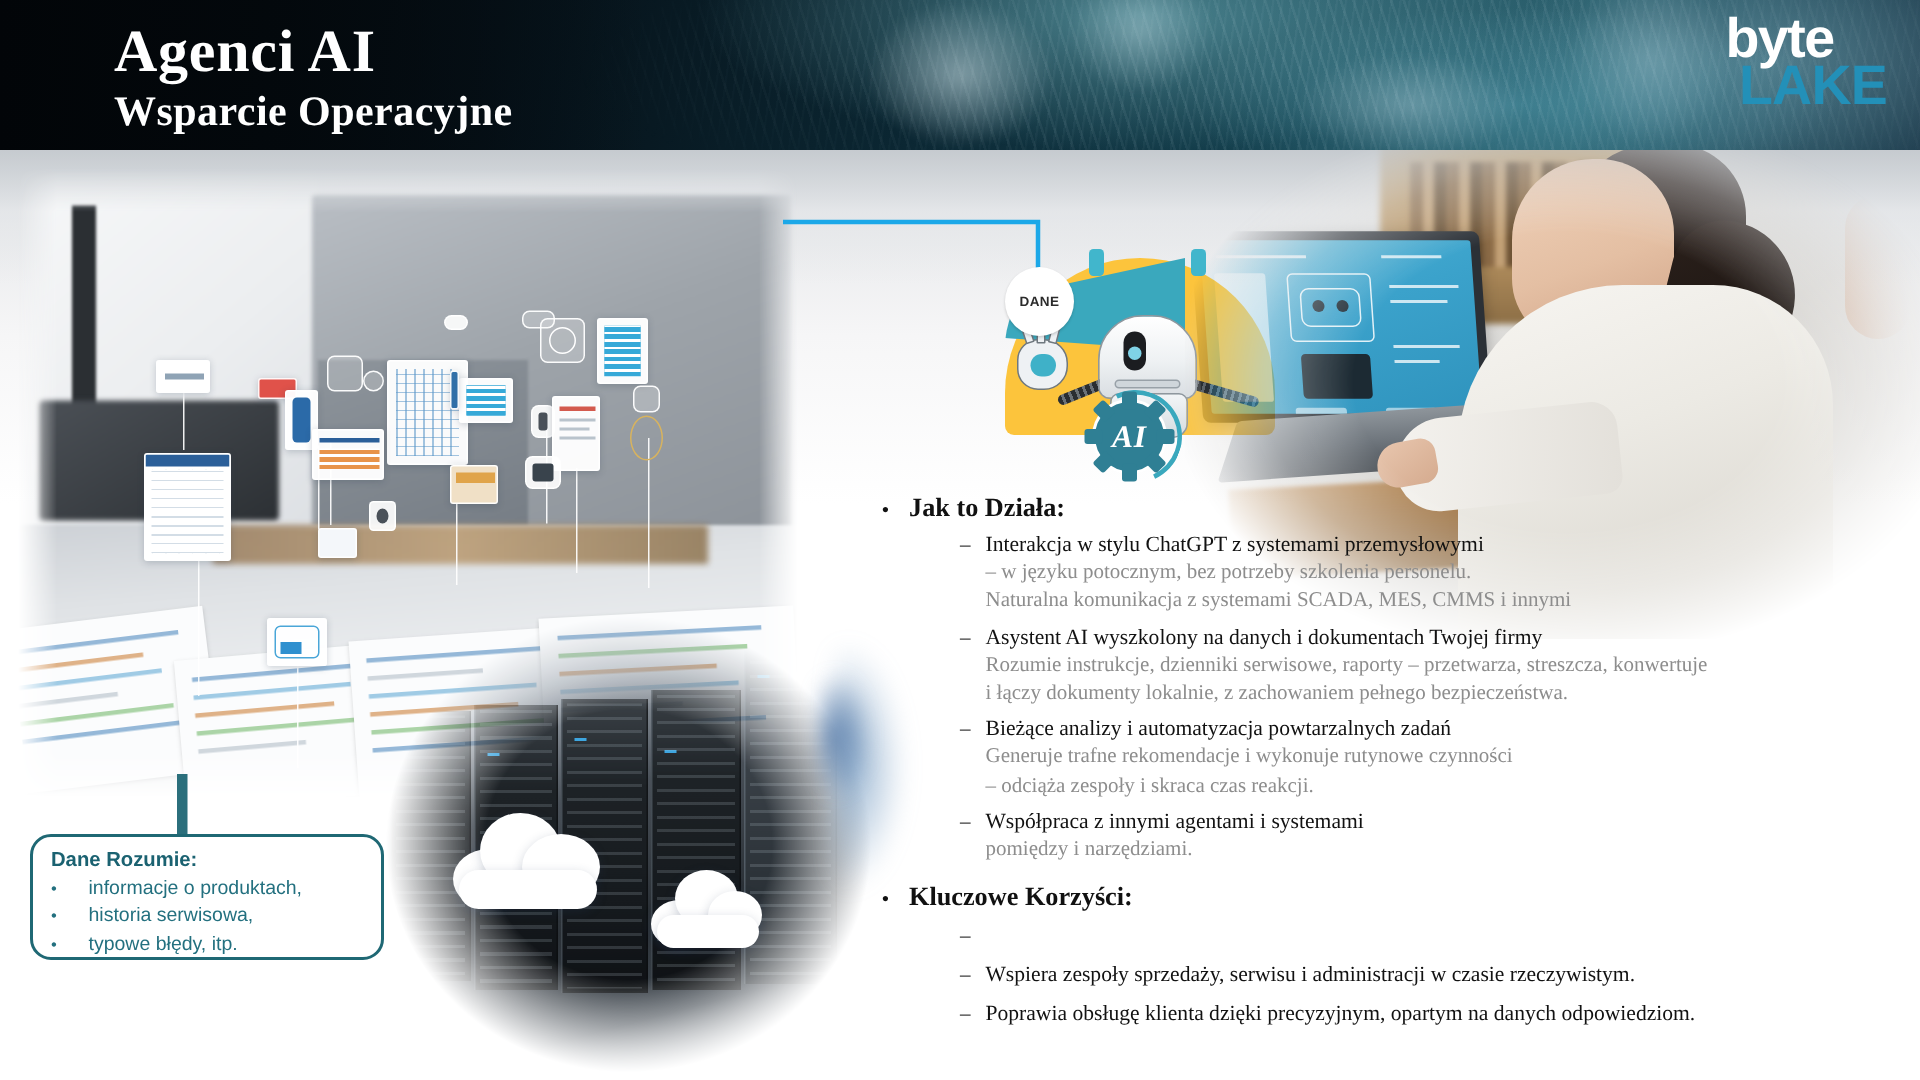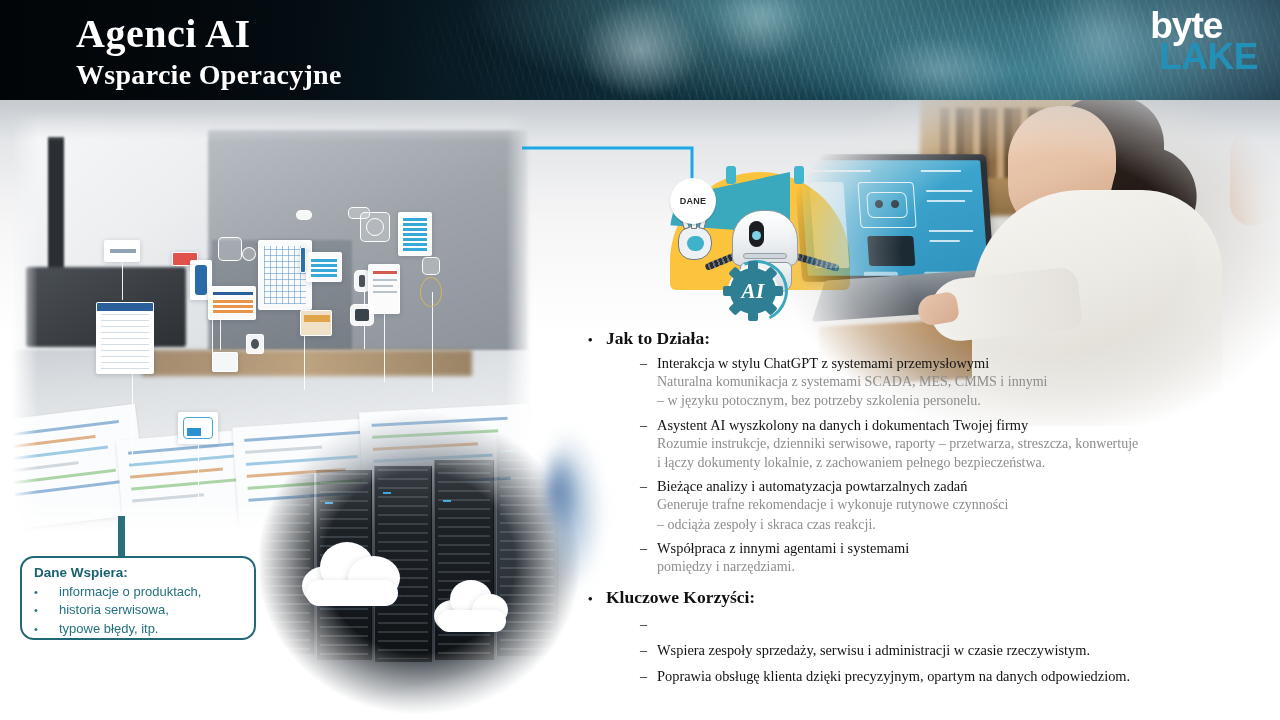--- a/index.html
+++ b/index.html
@@ -582,21 +582,21 @@
   <div class="cloud-group" style="left:178px; top:170px; width:80px; height:56px;">
     <div class="cloud" style="left:2px; top:22px; width:38px; height:32px;"></div>
     <div class="cloud" style="left:18px; top:2px; width:42px; height:38px;"></div>
     <div class="cloud" style="left:40px; top:16px; width:36px; height:32px;"></div>
     <div class="cloud" style="left:6px; top:32px; width:68px; height:22px; border-radius:12px;"></div>
   </div>
 </div>
 
 <div class="callout-stem"></div>
 <div class="callout">
-  <div class="callout-title">Dane Wspiera:</div>
+  <div class="callout-title">Dane Rozumie:</div>
   <ul class="callout-list">
     <li>
       <span class="b">•</span>
       <span>informacje o produktach,</span>
     </li>
     <li>
       <span class="b">•</span>
       <span>historia serwisowa,</span>
     </li>
     <li>
@@ -710,22 +710,22 @@
   <div class="sec-head">
     <span class="dot">•</span>
     <span>Jak to Działa:</span>
   </div>
 
   <div class="sub-item">
     <div class="sub-row">
       <span class="dash">–</span>
       <span class="sub-title">Interakcja w stylu ChatGPT z systemami przemysłowymi</span>
     </div>
+    <div class="sub-desc">– w języku potocznym, bez potrzeby szkolenia personelu.</div>
     <div class="sub-desc">Naturalna komunikacja z systemami SCADA, MES, CMMS i innymi</div>
-    <div class="sub-desc">– w języku potocznym, bez potrzeby szkolenia personelu.</div>
   </div>
 
   <div class="sub-item">
     <div class="sub-row">
       <span class="dash">–</span>
       <span class="sub-title">Asystent AI wyszkolony na danych i dokumentach Twojej firmy</span>
     </div>
     <div class="sub-desc">Rozumie instrukcje, dzienniki serwisowe, raporty – przetwarza, streszcza, konwertuje</div>
     <div class="sub-desc">i łączy dokumenty lokalnie, z zachowaniem pełnego bezpieczeństwa.</div>
   </div>

